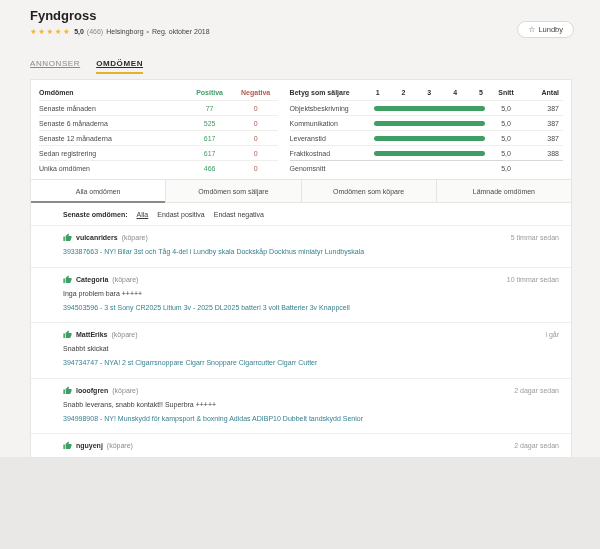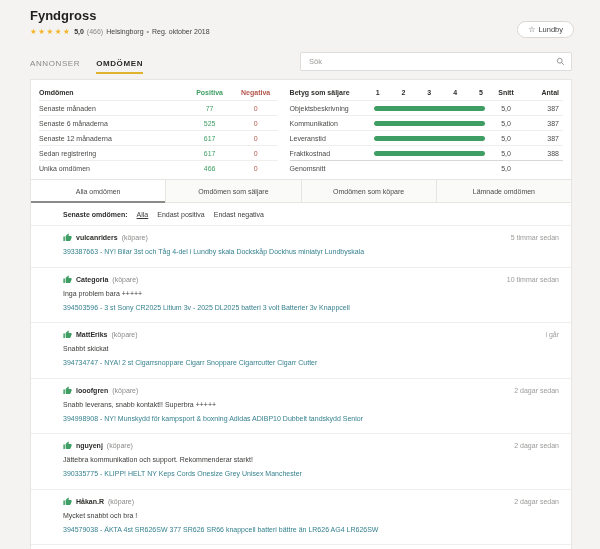--- a/index.html
+++ b/index.html
@@ -5,21 +5,21 @@
   :root{
     --positive:#3f9e63;
     --negative:#b4574e;
     --banner:#36d392;
     --link:#35808e;
     --star:#f5b327;
     --tab-underline:#e0b32c;
   }
   *{box-sizing:border-box;}
   body{margin:0;font-family:"Liberation Sans",sans-serif;background:#e9e8e6;}
-  .page{width:600px;height:549px;background:#f4f3f1;overflow:hidden;position:relative;}
+  .page{width:600px;height:457px;background:#f4f3f1;overflow:hidden;position:relative;}
 
   
   .profile-header{position:relative;height:48px;padding:9px 0 0 30px;}
   .page-title{font-size:13px;font-weight:bold;color:#1f1f1f;line-height:1.1;}
   .profile-meta{margin-top:4px;font-size:7px;color:#555;display:flex;align-items:center;gap:3px;}
   .stars{color:var(--star);font-size:7.5px;letter-spacing:1.5px;}
   .rating-value{font-weight:bold;color:#333;}
   .rating-count{color:#8a8a88;}
   .meta-loc{color:#444;}
   .meta-sep{color:#8a8a88;}
@@ -28,21 +28,21 @@
     color:var(--banner);letter-spacing:.4px;white-space:nowrap;
     text-shadow:-1px -1px 0 #1e3c32,1px -1px 0 #1e3c32,-1px 1px 0 #1e3c32,1px 1px 0 #1e3c32,2px 2px 0 #1e3c32;}
   .favorit-button{position:absolute;right:26px;top:21px;background:#fff;border:1px solid #d9d8d6;
     border-radius:10px;font-size:7.5px;color:#444;padding:3px 10px;display:flex;align-items:center;gap:3px;
     font-family:inherit;cursor:pointer;}
   .favorit-star{font-size:8px;color:#555;line-height:1;}
 
   
   .nav-row{display:flex;justify-content:space-between;align-items:flex-end;padding:0 28px 0 30px;height:26px;}
   .nav-tabs{display:flex;gap:16px;}
-  .nav-tab{font-size:8px;letter-spacing:.6px;color:#8a8a88;padding:4px 0 6px;cursor:pointer;}
+  .nav-tab{font-size:8px;letter-spacing:.6px;color:#8a8a88;padding:4px 0 6px;cursor:pointer;text-decoration:underline;}
   .nav-tab.active{color:#2b2b2b;font-weight:bold;border-bottom:2px solid var(--tab-underline);padding-bottom:4px;}
   .search-box{width:272px;height:19px;background:#fff;border:1px solid #dedddb;border-radius:2px;
     display:flex;align-items:center;padding:0 6px;gap:4px;margin-bottom:3px;}
   .search-input{flex:1;border:none;outline:none;font-size:7.5px;color:#333;background:transparent;font-family:inherit;}
   .search-input::placeholder{color:#9a9a98;}
 
   
   .card{margin:5px 28px 0 30px;background:#fff;border:1px solid #e6e5e2;border-bottom:none;}
 
   
@@ -112,29 +112,20 @@
       <span class="favorit-star">☆</span>
       <span>Lundby</span>
     </button>
   </div>
 
   <div class="nav-row">
     <div class="nav-tabs">
       <div class="nav-tab">ANNONSER</div>
       <div class="nav-tab active">OMDÖMEN</div>
     </div>
-    <div class="search-box">
-      <input class="search-input" type="text" placeholder="Sök" style="">
-      <span style="display:inline-flex;">
-        <svg viewBox="0 0 24 24" width="9" height="9">
-            <circle cx="10" cy="10" r="6.5" fill="none" stroke="#777" stroke-width="2"></circle>
-            <line x1="15" y1="15" x2="21" y2="21" stroke="#777" stroke-width="2"></line>
-          </svg>
-      </span>
-    </div>
   </div>
 
   <div class="card">
 
     <div class="stats">
       <div class="stats-left">
         <div class="stat-row head">
           <span class="stat-label">Omdömen</span>
           <span class="col-pos">Positiva</span>
           <span class="col-neg">Negativa</span>

